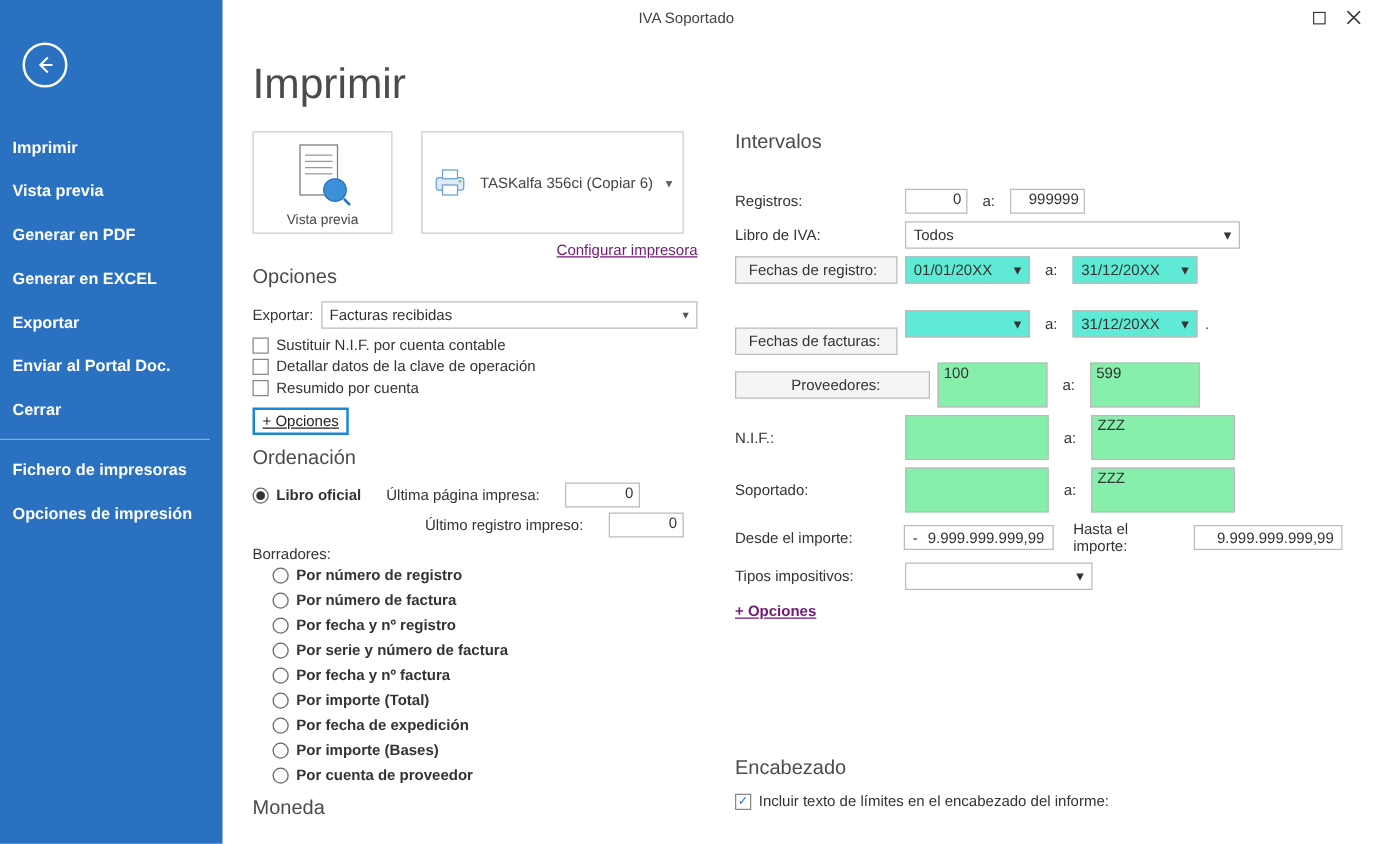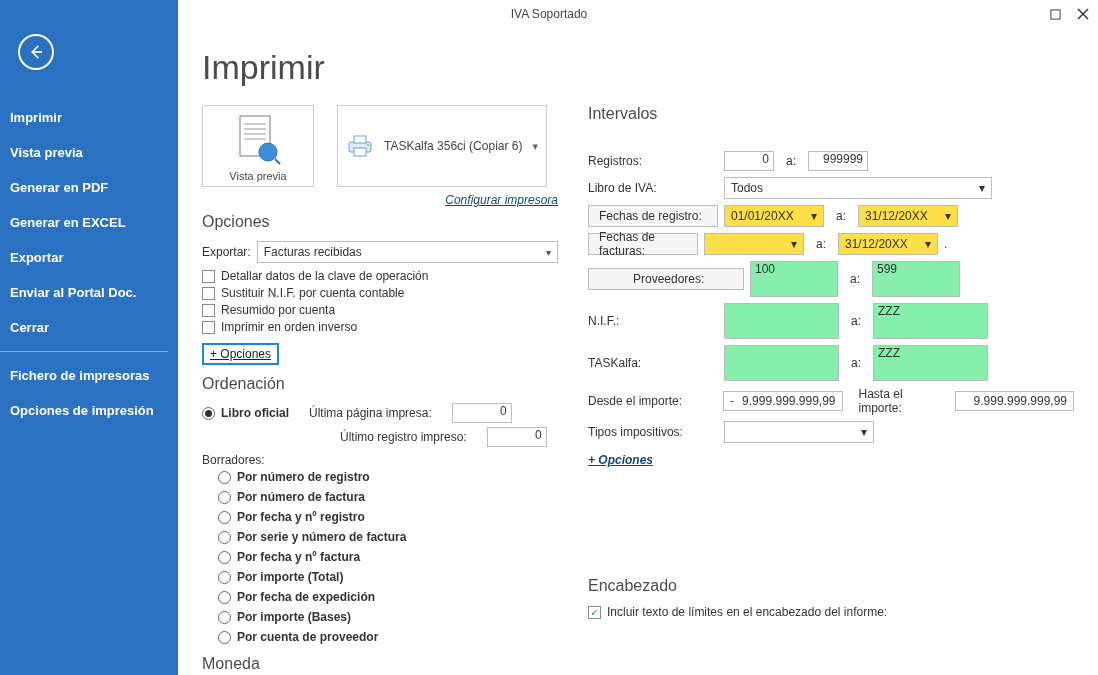--- a/index.html
+++ b/index.html
@@ -135,24 +135,23 @@
   }
   .printer-box .printer-icon { width: 28px; height: 24px; }
   .printer-box .printer-name { flex: 1; color: #444; }
   .printer-box .chev { color: #666; font-size: 11px; }
   .config-link-row {
     text-align: right;
     margin-top: 6px;
     margin-bottom: 4px;
   }
   .link {
-    color: #0c4a6e;
+    color: #701a75;
     text-decoration: underline;
     cursor: pointer;
-    font-style: italic;
   }
   .form-row {
     display: flex;
     align-items: center;
     gap: 6px;
     margin-bottom: 6px;
     font-size: 12px;
   }
   .form-row label.lbl { color: #333; }
   .select-like {
@@ -251,21 +250,21 @@
     font-size: 12px;
   }
   .date-select {
     border: 1px solid #bbb;
     height: 22px;
     width: 100px;
     display: inline-flex;
     align-items: center;
     justify-content: space-between;
     padding: 0 6px;
-    background: #fde047;
+    background: #5eead4;
     cursor: pointer;
   }
   .small-select {
     border: 1px solid #bbb;
     height: 22px;
     width: 150px;
     display: inline-flex;
     align-items: center;
     justify-content: space-between;
     padding: 0 6px;
@@ -386,33 +385,29 @@
       <h2 class="section-title">Opciones</h2>
       <div class="form-row">
         <label class="lbl">Exportar:</label>
         <div class="select-like">
           <span>Facturas recibidas</span>
           <span class="chev">▾</span>
         </div>
       </div>
       <div class="checkbox-row">
         <span class="chk"></span>
-        <span>Detallar datos de la clave de operación</span>
+        <span>Sustituir N.I.F. por cuenta contable</span>
       </div>
       <div class="checkbox-row">
         <span class="chk"></span>
-        <span>Sustituir N.I.F. por cuenta contable</span>
+        <span>Detallar datos de la clave de operación</span>
       </div>
       <div class="checkbox-row">
         <span class="chk"></span>
         <span>Resumido por cuenta</span>
-      </div>
-      <div class="checkbox-row">
-        <span class="chk"></span>
-        <span>Imprimir en orden inverso</span>
       </div>
       <span class="more-opt highlight-box">+ Opciones</span>
 
       
       <h2 class="section-title" style="margin-top:10px;">Ordenación</h2>
       <div style="display:flex; align-items:center; gap:20px;">
         <div class="radio-row" style="margin:0;">
           <span class="radio">
               <span class="dot"></span>
             </span>
@@ -500,21 +495,21 @@
               <span class="chev">▾</span>
             </div>
           <span class="a-lbl">a:</span>
           <div class="date-select">
               <span>31/12/20XX</span>
               <span class="chev">▾</span>
             </div>
         </div>
 
         <div class="form-row">
-          <span class="btn-chip" style="width:110px;">
+          <span class="btn-chip" style="width:130px;margin-top:29px;">
               <span>Fechas de facturas:</span>
             </span>
           <div class="date-select">
               <span></span>
               <span class="chev">▾</span>
             </div>
           <span class="a-lbl">a:</span>
           <div class="date-select">
               <span>31/12/20XX</span>
               <span class="chev">▾</span>
@@ -531,21 +526,21 @@
         </div>
 
         <div class="form-row">
           <label class="lbl">N.I.F.:</label>
           <span class="text-input" style="width:115px;"><span></span></span>
           <span class="a-lbl">a:</span>
           <span class="text-input" style="width:115px;"><span>ZZZ</span></span>
         </div>
 
         <div class="form-row">
-          <label class="lbl">TASKalfa:</label>
+          <label class="lbl">Soportado:</label>
           <span class="text-input" style="width:115px;"><span></span></span>
           <span class="a-lbl">a:</span>
           <span class="text-input" style="width:115px;"><span>ZZZ</span></span>
         </div>
 
         <div class="form-row">
           <label class="lbl">Desde el importe:</label>
           <span class="amount-input">
             <span class="sign">-</span>
             <span class="val">9.999.999.999,99</span>

